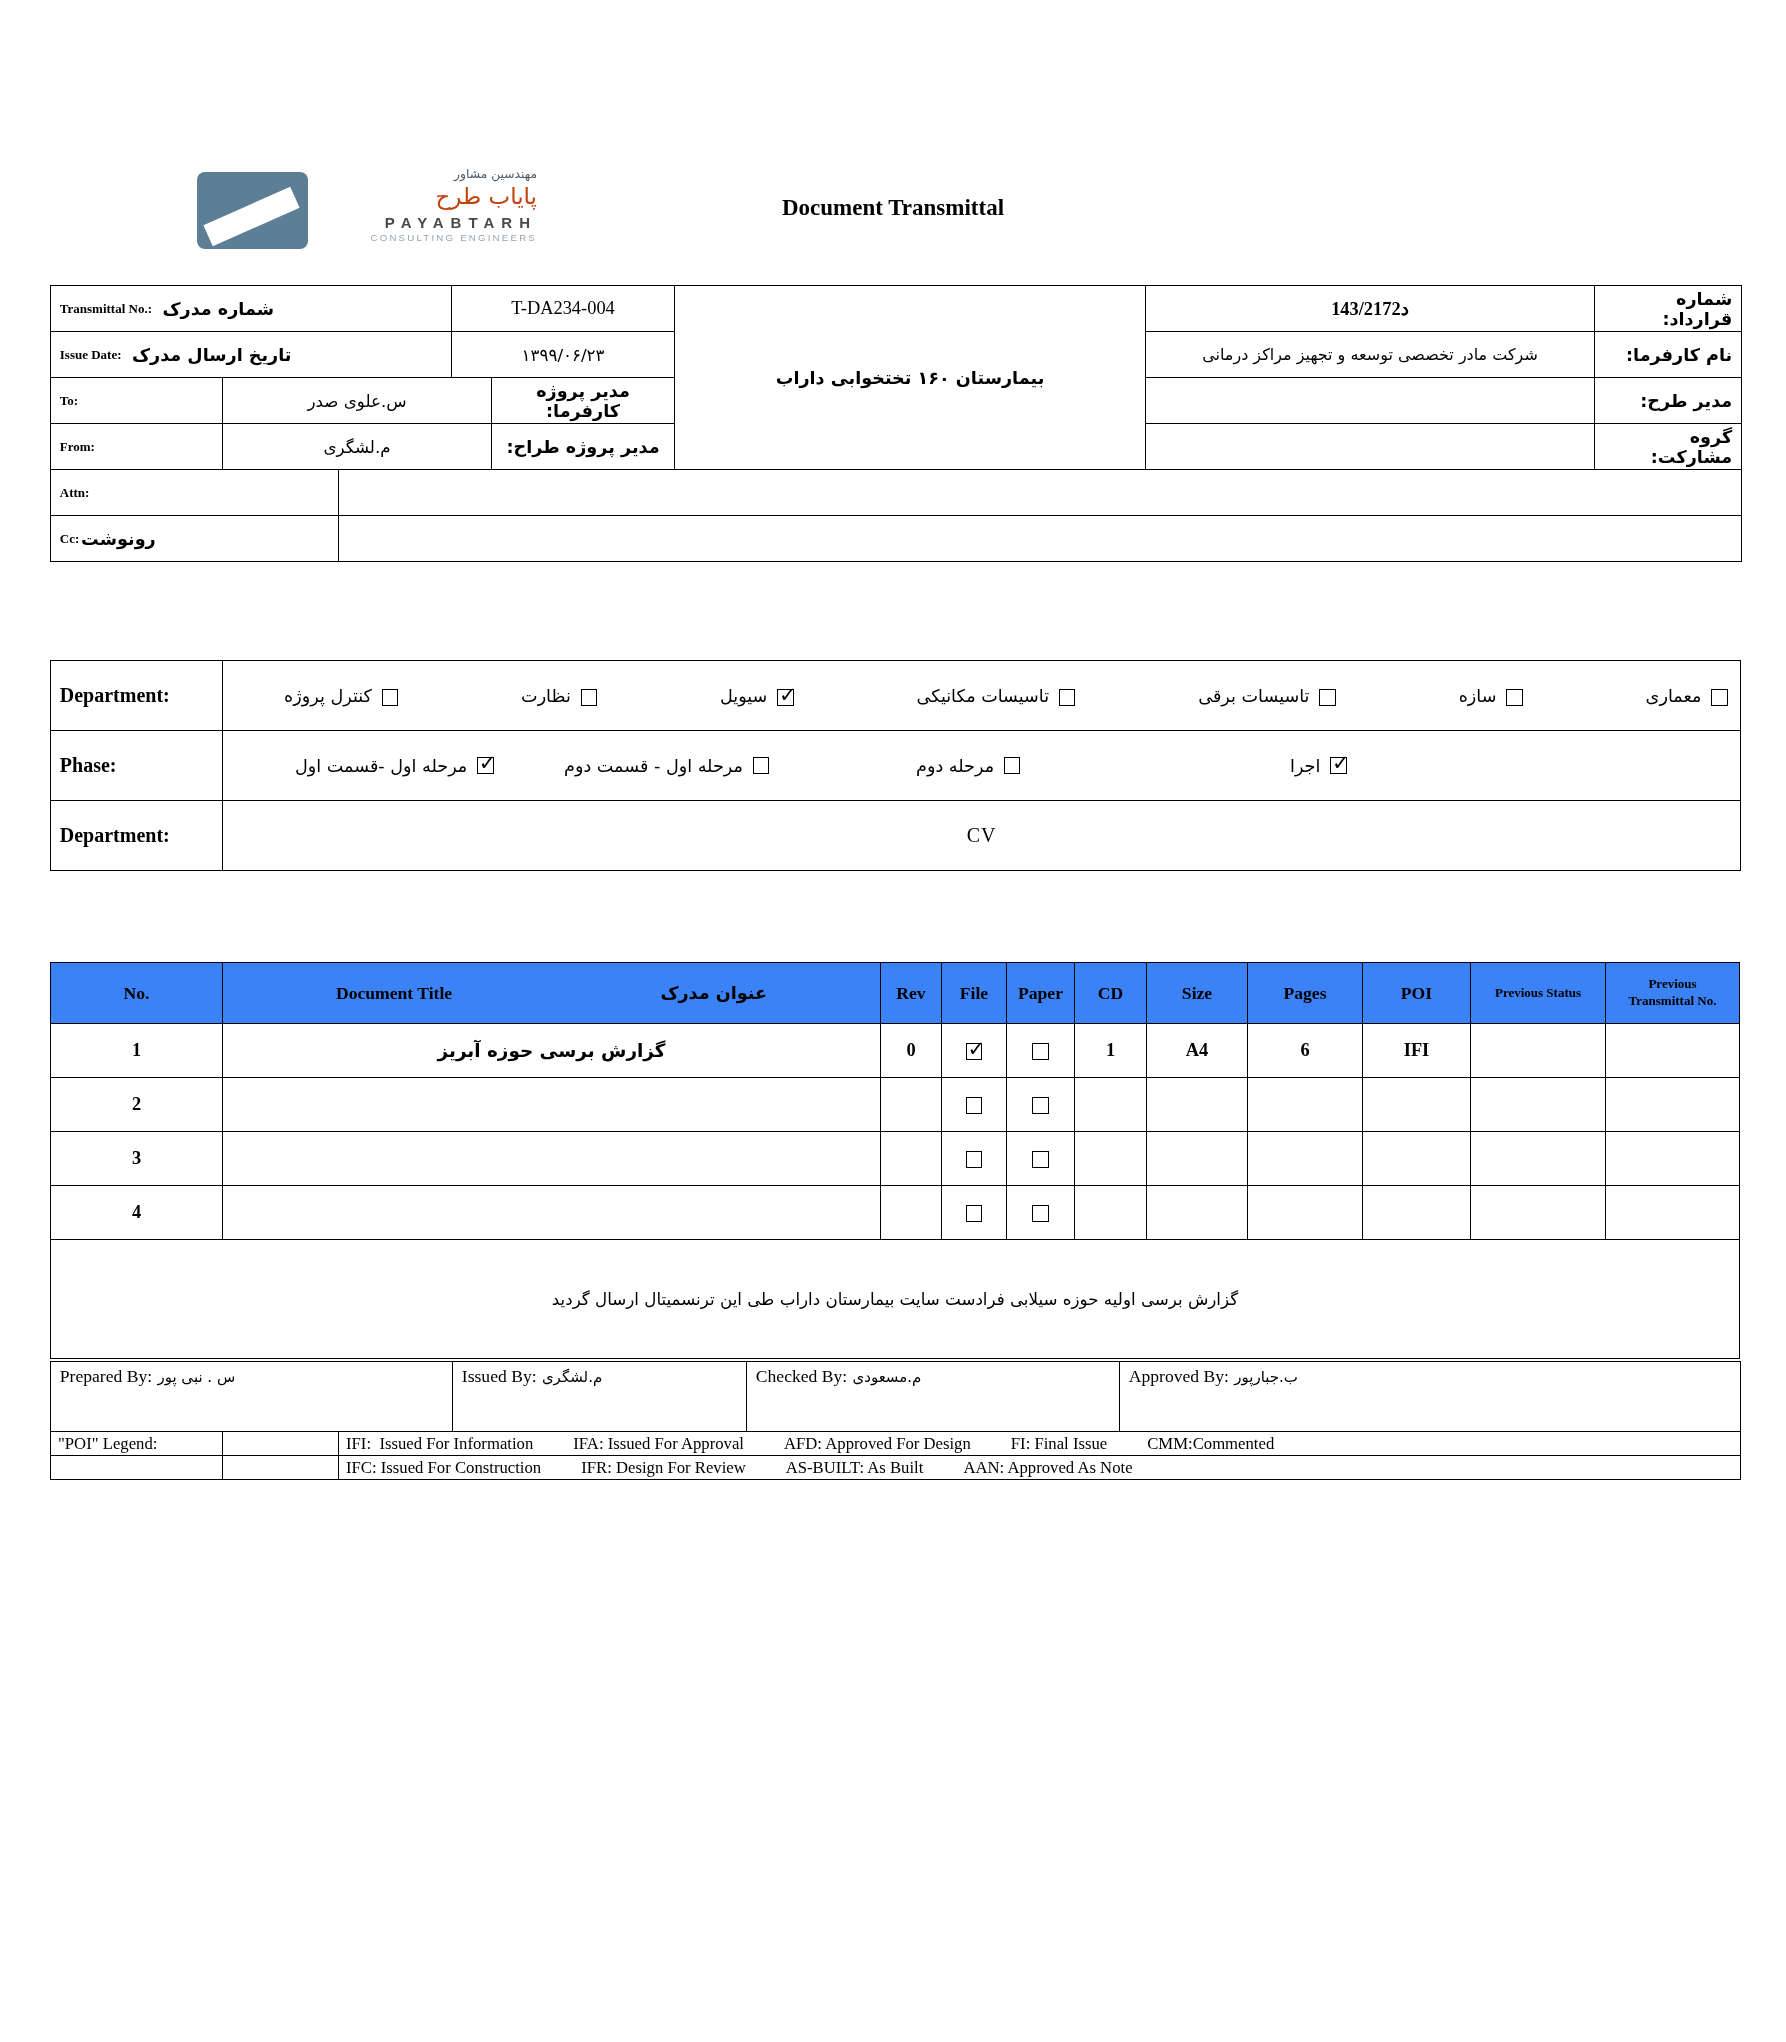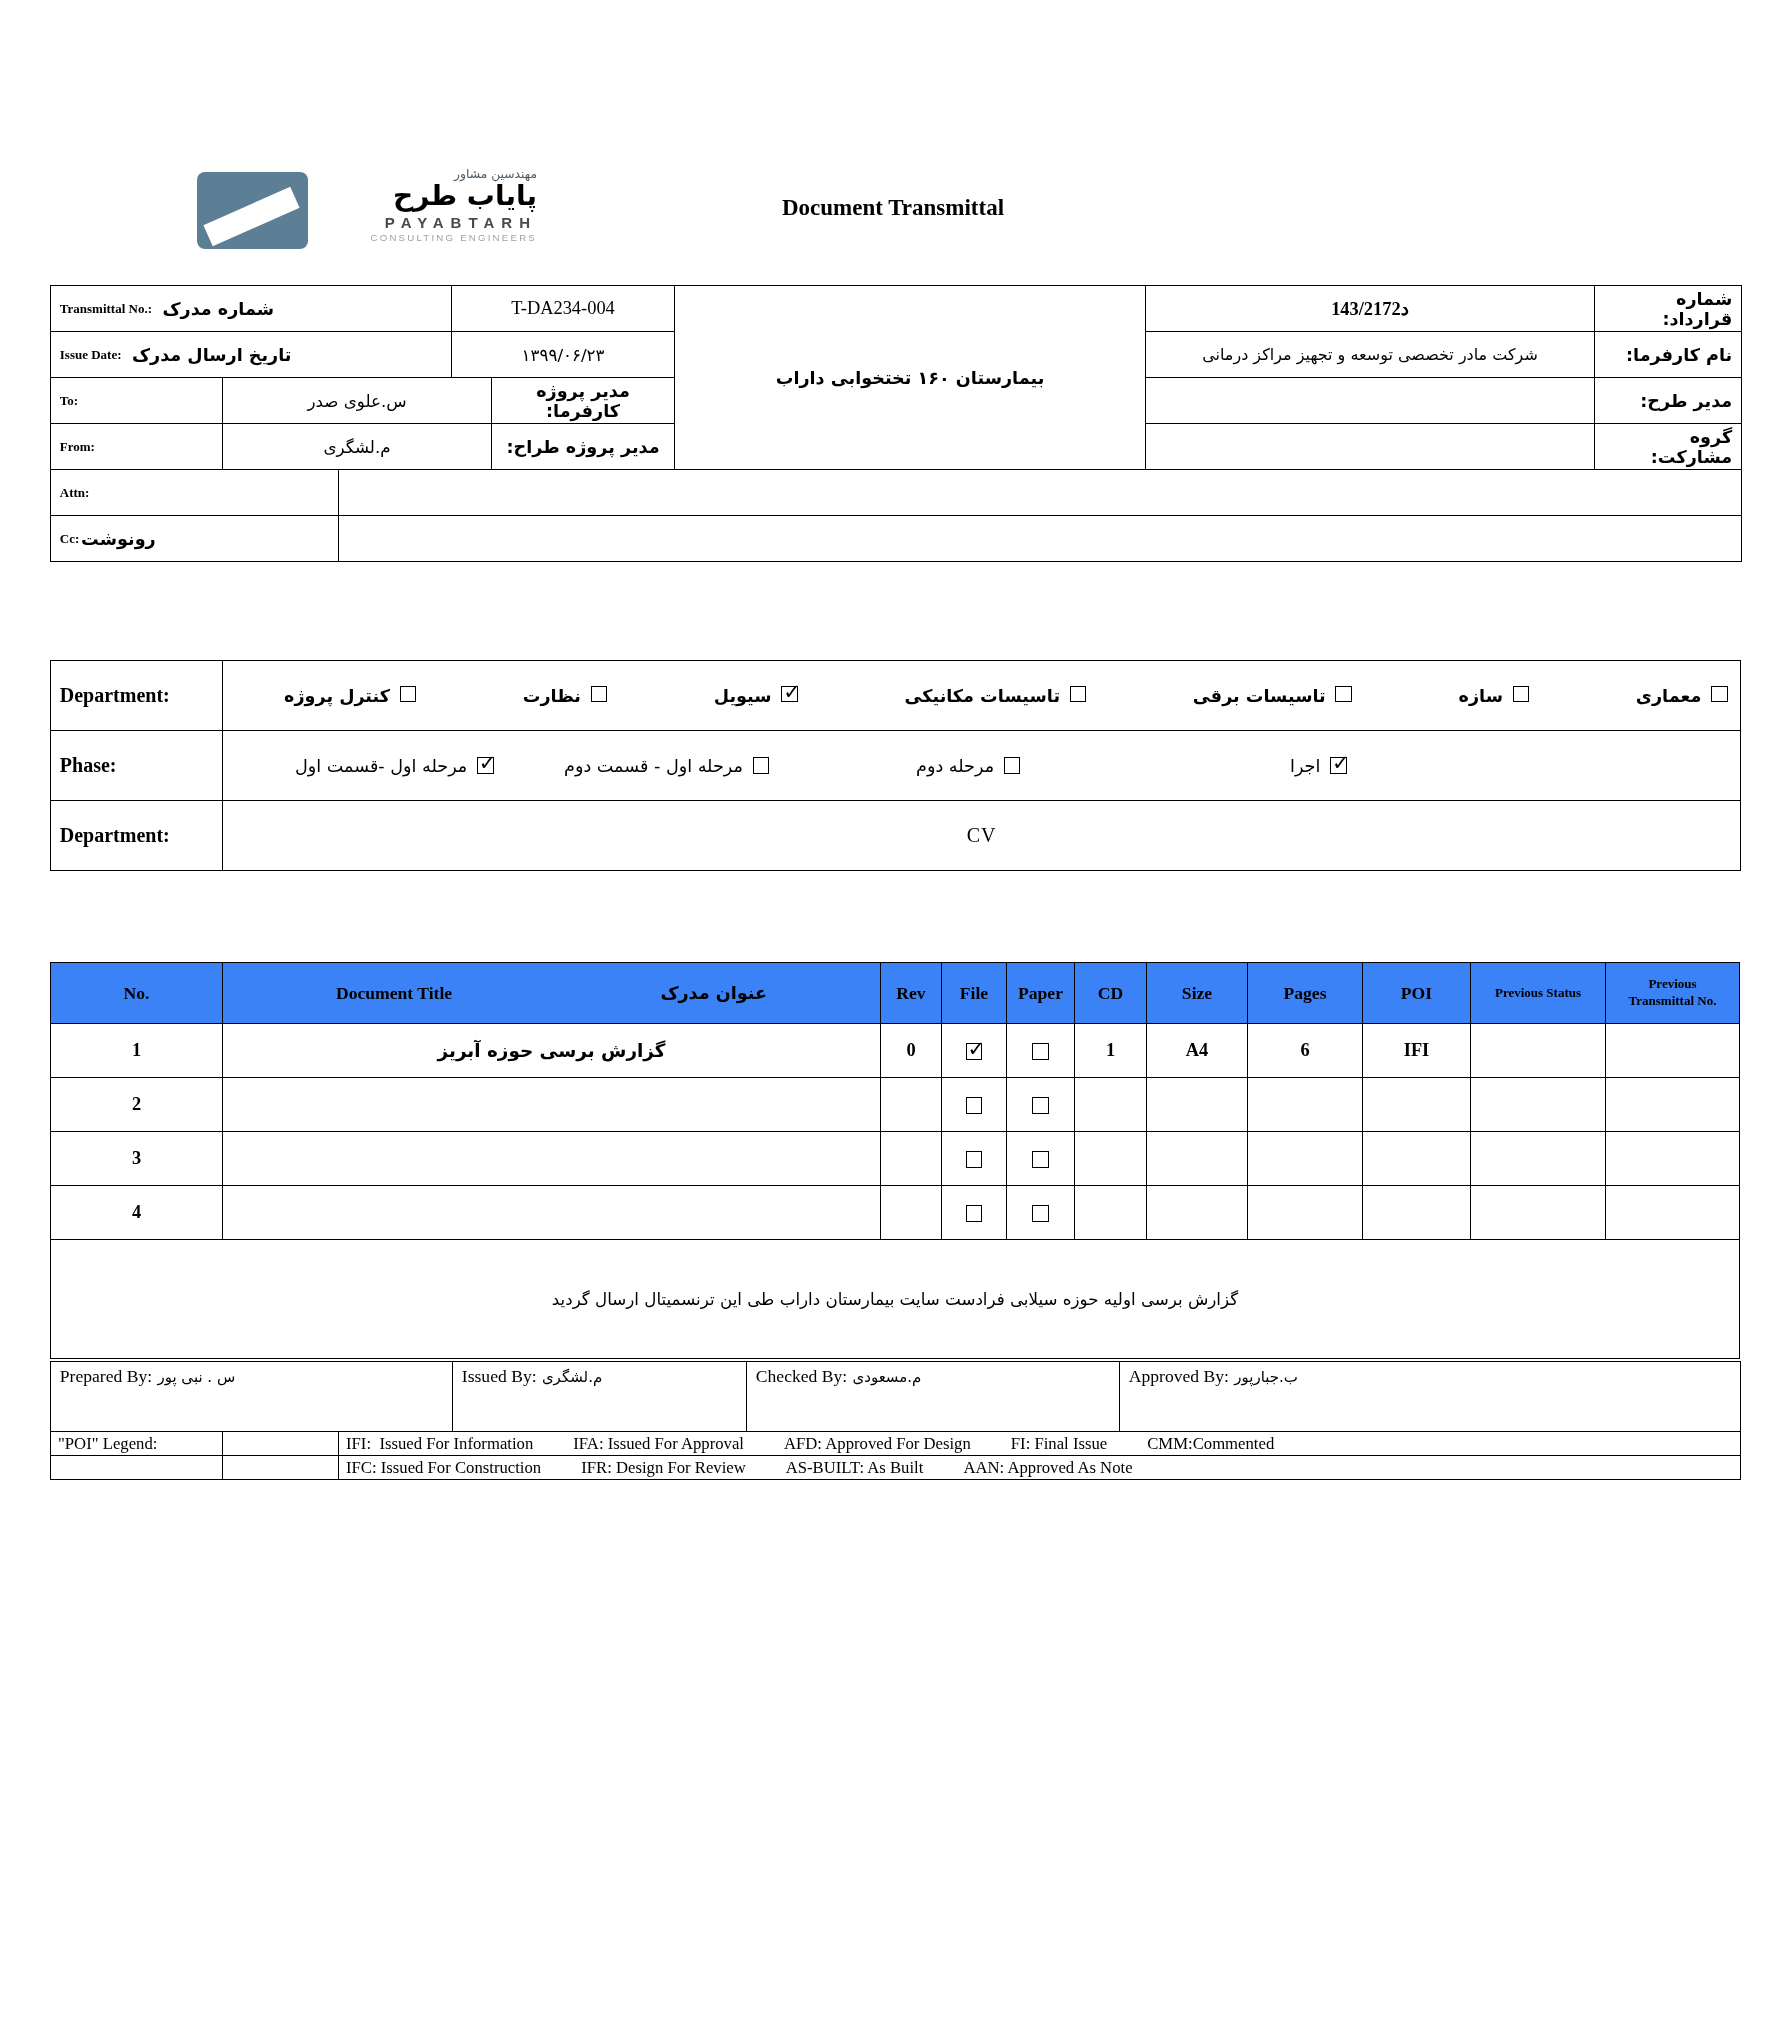--- a/index.html
+++ b/index.html
@@ -16,21 +16,21 @@
   .logo-box {
     position:absolute; left:0; top:5.3px; width:111px; height:77px;
     background:#5d7f95; border-radius:8px; overflow:hidden;
   }
   .logo-box::before {
     content:""; position:absolute; left:7px; top:33px; width:95px; height:23px;
     background:#ffffff; transform:rotate(-24deg);
   }
   .logo-text { position:absolute; left:128px; top:0; width:212px; text-align:right; }
   .logo-fa-small { font-size:12.3px; color:#4a5a66; line-height:15px; }
-  .logo-fa-big { font-size:28px; font-weight:bold; color:#000000; line-height:28px; }
+  .logo-fa-big { font-size:23px; font-weight:normal; color:#c2410c; line-height:28px; }
   .logo-en {
     font-family:"Liberation Sans","DejaVu Sans",sans-serif;
     font-size:15px; font-weight:bold; color:#4a4a4a; letter-spacing:7px; margin-top:3.5px;
   }
   .logo-en-sub {
     font-family:"Liberation Sans","DejaVu Sans",sans-serif;
     font-size:9.7px; color:#97a4ad; letter-spacing:2.2px; margin-top:1.8px;
   }
   .doc-title {
     position:absolute; top:195px; left:0; width:100%;
@@ -54,21 +54,21 @@
   .contract-cell { font-weight:bold; text-align:center; direction:ltr; }
 
   
   .class-table { top:660px; width:1690px; }
   .class-table tr { height:70px; }
   .class-label { font-size:20px; font-weight:bold; }
   .opts {
     display:flex; justify-content:space-between; align-items:center;
     height:100%; padding:0 12.3px 0 61px;
   }
-  .opt { display:flex; align-items:flex-start; gap:9.7px; font-size:17.6px; direction:ltr;font-weight:bold; }
+  .opt { display:flex; align-items:flex-end; gap:9.7px; font-size:17.6px; direction:ltr; }
   .opt .lbl { direction:rtl; }
   .phase-cell { position:relative; }
   .phase-item { position:absolute; top:50%; transform:translateY(-50%); display:flex; align-items:center; gap:9.7px; font-size:17.6px; }
   .phase-item .lbl { direction:rtl; }
   .cv-cell { text-align:center; font-size:20px; letter-spacing:0.9px; }
 
   
   .cb {
     width:16.7px; height:16.7px; min-width:16.7px; border:1.8px solid #000; background:#fff;
     display:inline-block; position:relative; vertical-align:middle;

